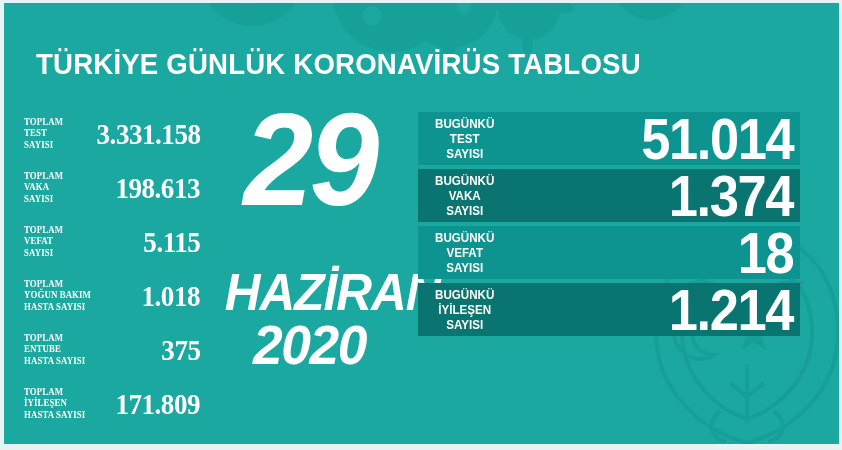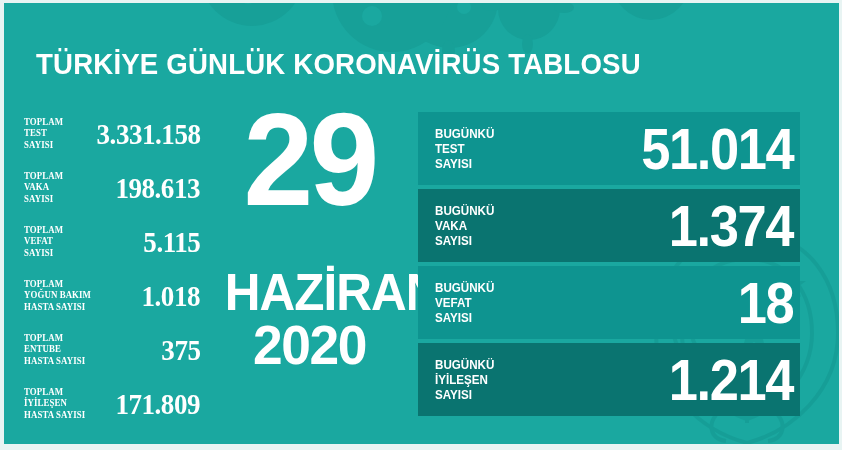--- a/index.html
+++ b/index.html
@@ -120,20 +120,21 @@
   }
 
   
   .date-block {
     position: absolute;
     left: 222px;
     top: 104px;
     width: 175px;
     z-index: 20;
     color: #ffffff;
+    font-style: italic;
   }
   .date-day {
     font-size: 132px;
     font-weight: bold;
     line-height: 112px;
     letter-spacing: -4px;
     text-align: center;
     transform: scaleX(0.95);
   }
   .date-month {
@@ -157,22 +158,23 @@
   
   .daily {
     position: absolute;
     left: 418px;
     top: 112px;
     width: 382px;
     z-index: 20;
   }
   .daily-row {
     position: relative;
-    height: 73px;
+    height: 53px;
     margin-bottom: 4px;
+    text-align: center;
   }
   .daily-row.light { background: #0e9490; }
   .daily-row.dark  { background: #0a7470; }
 
   .daily-label {
     position: absolute;
     left: 17px;
     top: 50%;
     transform: translateY(-50%) scaleX(0.93);
     transform-origin: left center;

